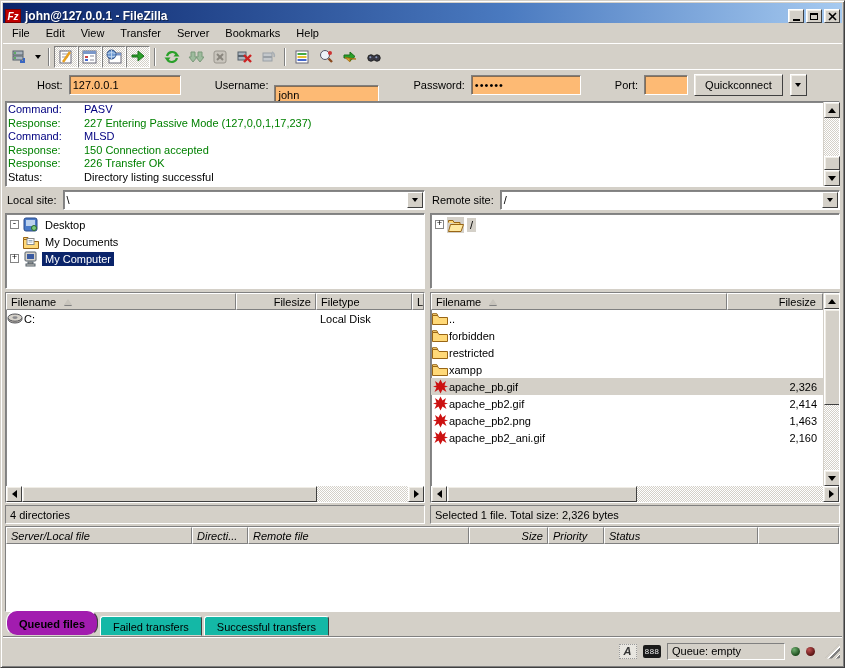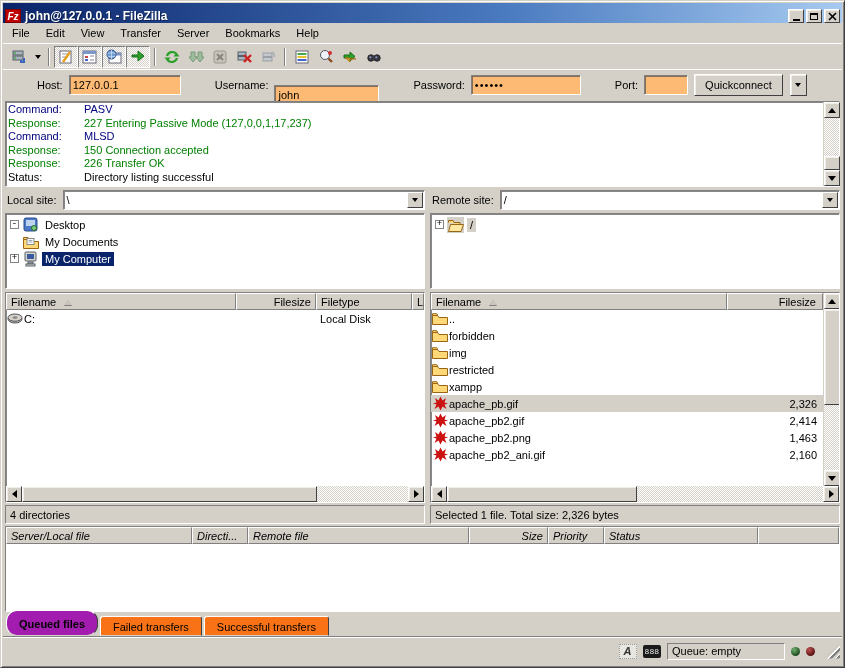--- a/index.html
+++ b/index.html
@@ -132,21 +132,21 @@
     border-color:#808080 #fff #fff #808080; box-shadow:inset 1px 1px 0 #404040a0;
     display:flex; flex-direction:column; }
   .q-header { height:17px; flex:0 0 17px; display:flex; background:#d4d0c8;font-style:italic; }
   .qc1{width:186px;flex:0 0 186px;} .qc2{width:56px;flex:0 0 56px;} .qc3{width:221px;flex:0 0 221px;}
   .qc4{width:79px;flex:0 0 79px;} .qc5{width:56px;flex:0 0 56px;} .qc6{width:154px;flex:0 0 154px;}
   .qc7{flex:1;}
   .q-body { flex:1; background:#fff; }
 
   
   .tabsrow { height:24px; flex:0 0 24px; display:flex; align-items:flex-end; padding-left:3px; gap:2px; }
-  .tab { height:20px; padding:2px 12px 0 12px; background:#f97316; border:1px solid;
+  .tab { height:20px; padding:2px 12px 0 12px; background:#14b8a6; border:1px solid;
     border-color:#fff #404040 #d4d0c8 #fff; border-radius:3px 3px 0 0; display:flex; align-items:center; }
   .tab.active { height:26px; background:#a21caf; font-weight:bold;border-radius:11px; }
 
   
   .statusbar { flex:1; border-top:1px solid #808080; box-shadow:inset 0 1px 0 #fff;
     display:flex; align-items:center; justify-content:flex-end; gap:6px; padding:2px 2px 2px 6px; }
   .sb-icon-a { width:18px; height:15px; border:1px dotted #9a9a9a; display:flex; align-items:center;
     justify-content:center; font-weight:bold; font-style:italic; font-size:11px; color:#333; background:#e8e6e0; }
   .sb-icon-888 { height:13px; padding:1px 2px; background:#1a1a1a; color:#e8e8e8; font-size:8px;
     font-family:"Liberation Mono","DejaVu Sans Mono",monospace; display:flex; align-items:center; border-radius:2px; }
@@ -502,30 +502,20 @@
                 <span class="fcol-name">forbidden</span>
                   <span class="fcol-size"></span>
               </div>
               <div class="file-row">
                 <span class="file-icon">
                     <svg width="16" height="13">
                       <path d="M0.5 3.5 h5 l1.5 2 h8.5 v7 h-15z" fill="#ffd978" stroke="#996515"></path>
                       <path d="M0.5 3.5 v-1.8 h4.3 l1 1.8z" fill="#ffd978" stroke="#996515"></path>
                     </svg>
                   </span>
-                <span class="fcol-name">img</span>
-                  <span class="fcol-size"></span>
-              </div>
-              <div class="file-row">
-                <span class="file-icon">
-                    <svg width="16" height="13">
-                      <path d="M0.5 3.5 h5 l1.5 2 h8.5 v7 h-15z" fill="#ffd978" stroke="#996515"></path>
-                      <path d="M0.5 3.5 v-1.8 h4.3 l1 1.8z" fill="#ffd978" stroke="#996515"></path>
-                    </svg>
-                  </span>
                 <span class="fcol-name">restricted</span>
                   <span class="fcol-size"></span>
               </div>
               <div class="file-row">
                 <span class="file-icon">
                     <svg width="16" height="13">
                       <path d="M0.5 3.5 h5 l1.5 2 h8.5 v7 h-15z" fill="#ffd978" stroke="#996515"></path>
                       <path d="M0.5 3.5 v-1.8 h4.3 l1 1.8z" fill="#ffd978" stroke="#996515"></path>
                     </svg>
                   </span>

